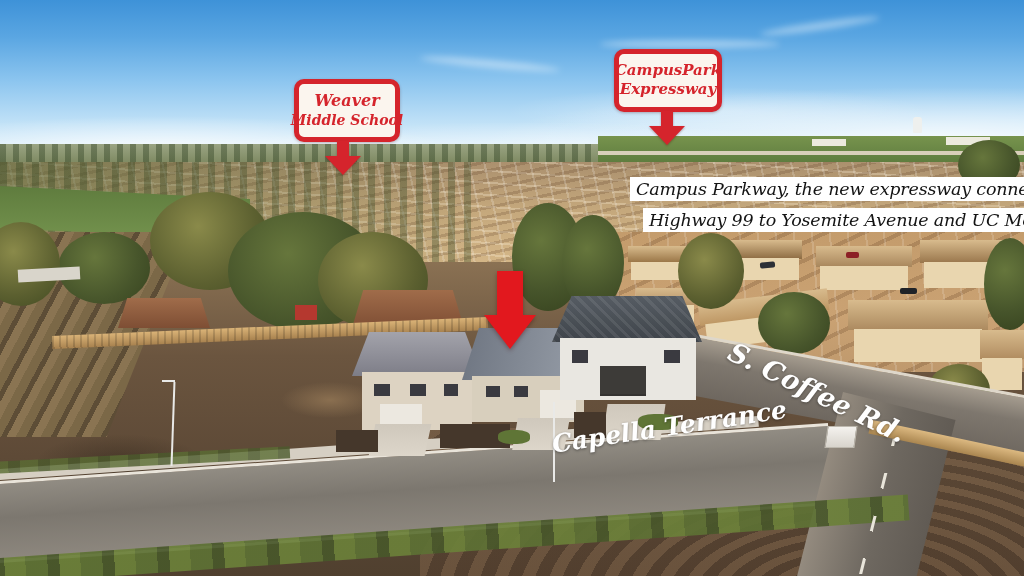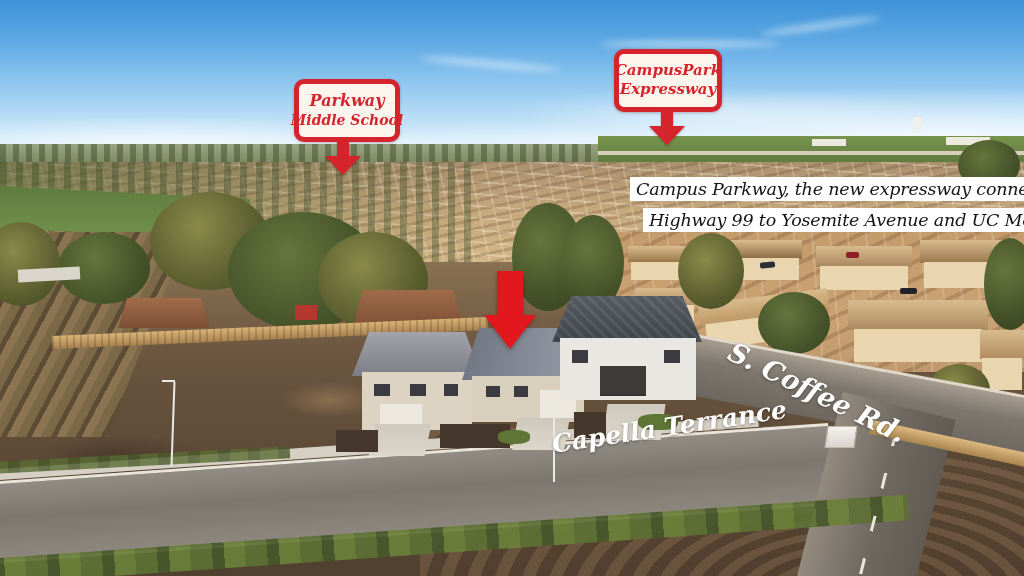--- a/index.html
+++ b/index.html
@@ -268,21 +268,21 @@
   <div class="ph front-soil" style="left:574px;top:412px;width:32px;height:26px;"></div>
   <div class="ph lawn" style="left:498px;top:430px;width:32px;height:14px;"></div>
   <div class="ph lawn" style="left:638px;top:414px;width:40px;height:16px;"></div>
 
   <div class="ph pole" style="left:172px;top:382px;width:2px;height:84px;transform:rotate(2deg);"></div>
   <div class="ph pole" style="left:162px;top:380px;width:13px;height:2px;"></div>
   <div class="ph pole" style="left:553px;top:402px;width:2px;height:80px;"></div>
 
   <div class="callout" style="left:294px;top:79px;">
     <div class="callout-box" style="width:106px;height:63px;">
-      <div class="callout-line" style="font-size:16px;">Parkway</div>
+      <div class="callout-line" style="font-size:16px;">Weaver</div>
       <div class="callout-line" style="font-size:14px;">Middle School</div>
     </div>
     <svg class="callout-arrow" style="left:31px;top:62px;" width="36" height="34" viewBox="0 0 36 34">
       <polygon points="12,0 24,0 24,15 36,15 18,34 0,15 12,15"></polygon>
     </svg>
   </div>
 
   <div class="callout" style="left:614px;top:49px;">
     <div class="callout-box" style="width:108px;height:63px;">
       <div class="callout-line" style="font-size:15px;">CampusPark</div>

